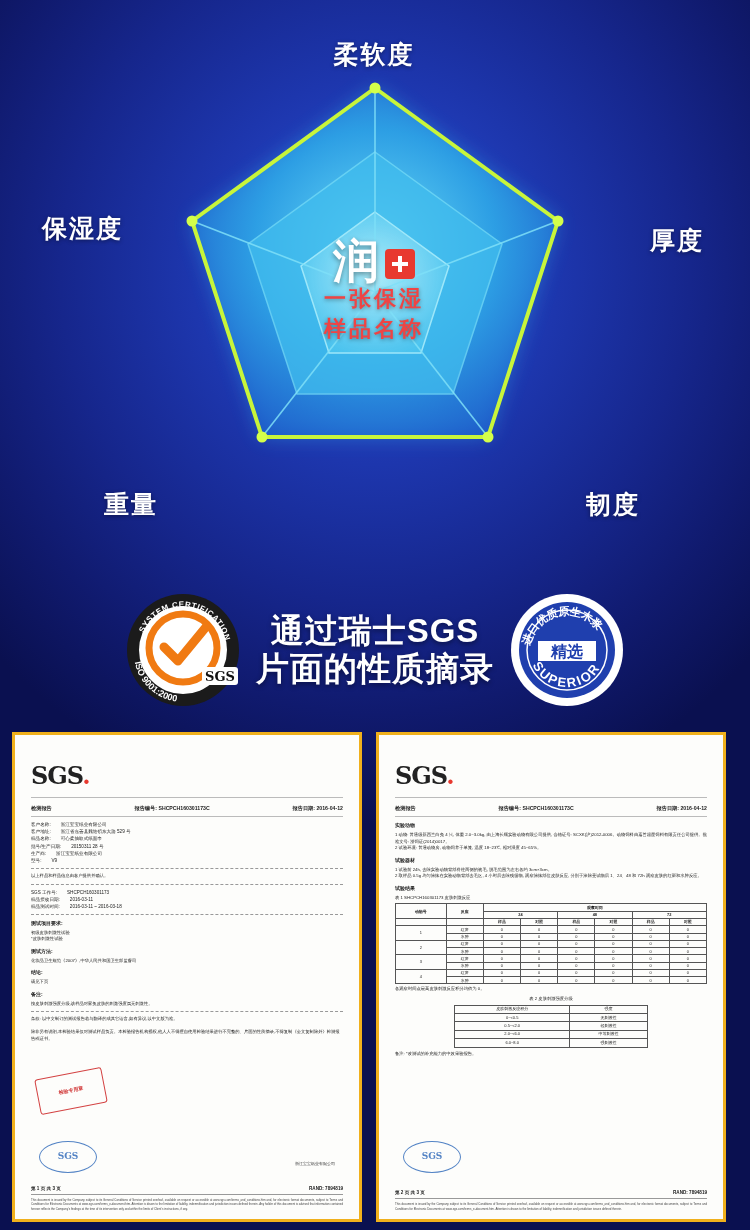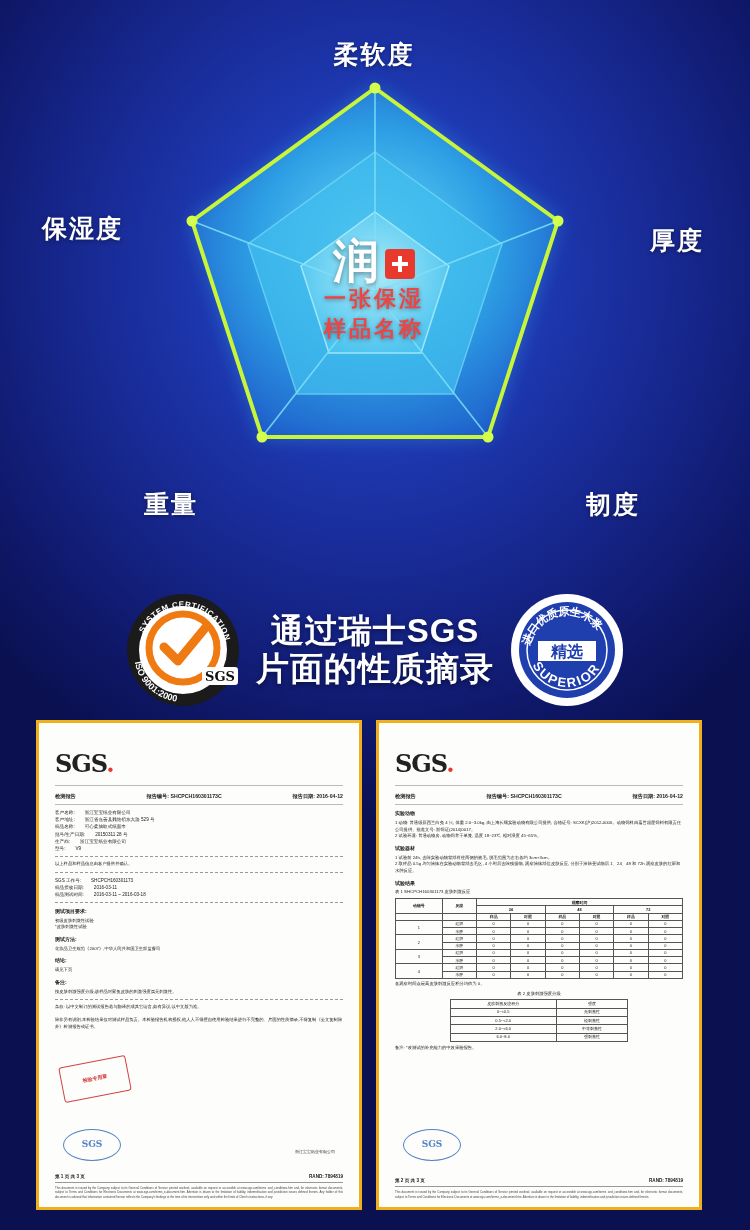--- a/index.html
+++ b/index.html
@@ -32,21 +32,21 @@
     color: #ffffff;
     font-size: 25px;
     font-weight: bold;
     letter-spacing: 2px;
     text-shadow: 0 1px 4px rgba(0,0,0,0.45);
     white-space: nowrap;
   }
   #label-softness { left: 50%; transform: translateX(-50%); top: 38px; }
   #label-thickness { right: 44px; top: 224px; }
   #label-toughness { right: 108px; top: 488px; }
-  #label-weight { left: 104px; top: 488px; margin-left: 40px; }
+  #label-weight { left: 104px; top: 488px; }
   #label-moisture { left: 42px; top: 212px; }
 
   
   #center-emblem {
     position: absolute;
     left: 50%;
     top: 238px;
     transform: translateX(-50%);
     text-align: center;
     width: 240px;
@@ -121,23 +121,24 @@
     width: 118px;
     height: 118px;
     position: relative;
     flex: 0 0 auto;
   }
 
   
   #certs {
     display: flex;
     gap: 14px;
-    padding: 0 36px;
+    padding: 0 12px;
     box-sizing: border-box;
     width: 738px;
+    margin-top: 12px;
   }
   .cert {
     flex: 1 1 0;
     background: #fdfdfb;
     border: 3px solid #f0b01c;
     height: 490px;
     box-sizing: border-box;
     padding: 22px 16px 10px 16px;
     position: relative;
     overflow: hidden;

